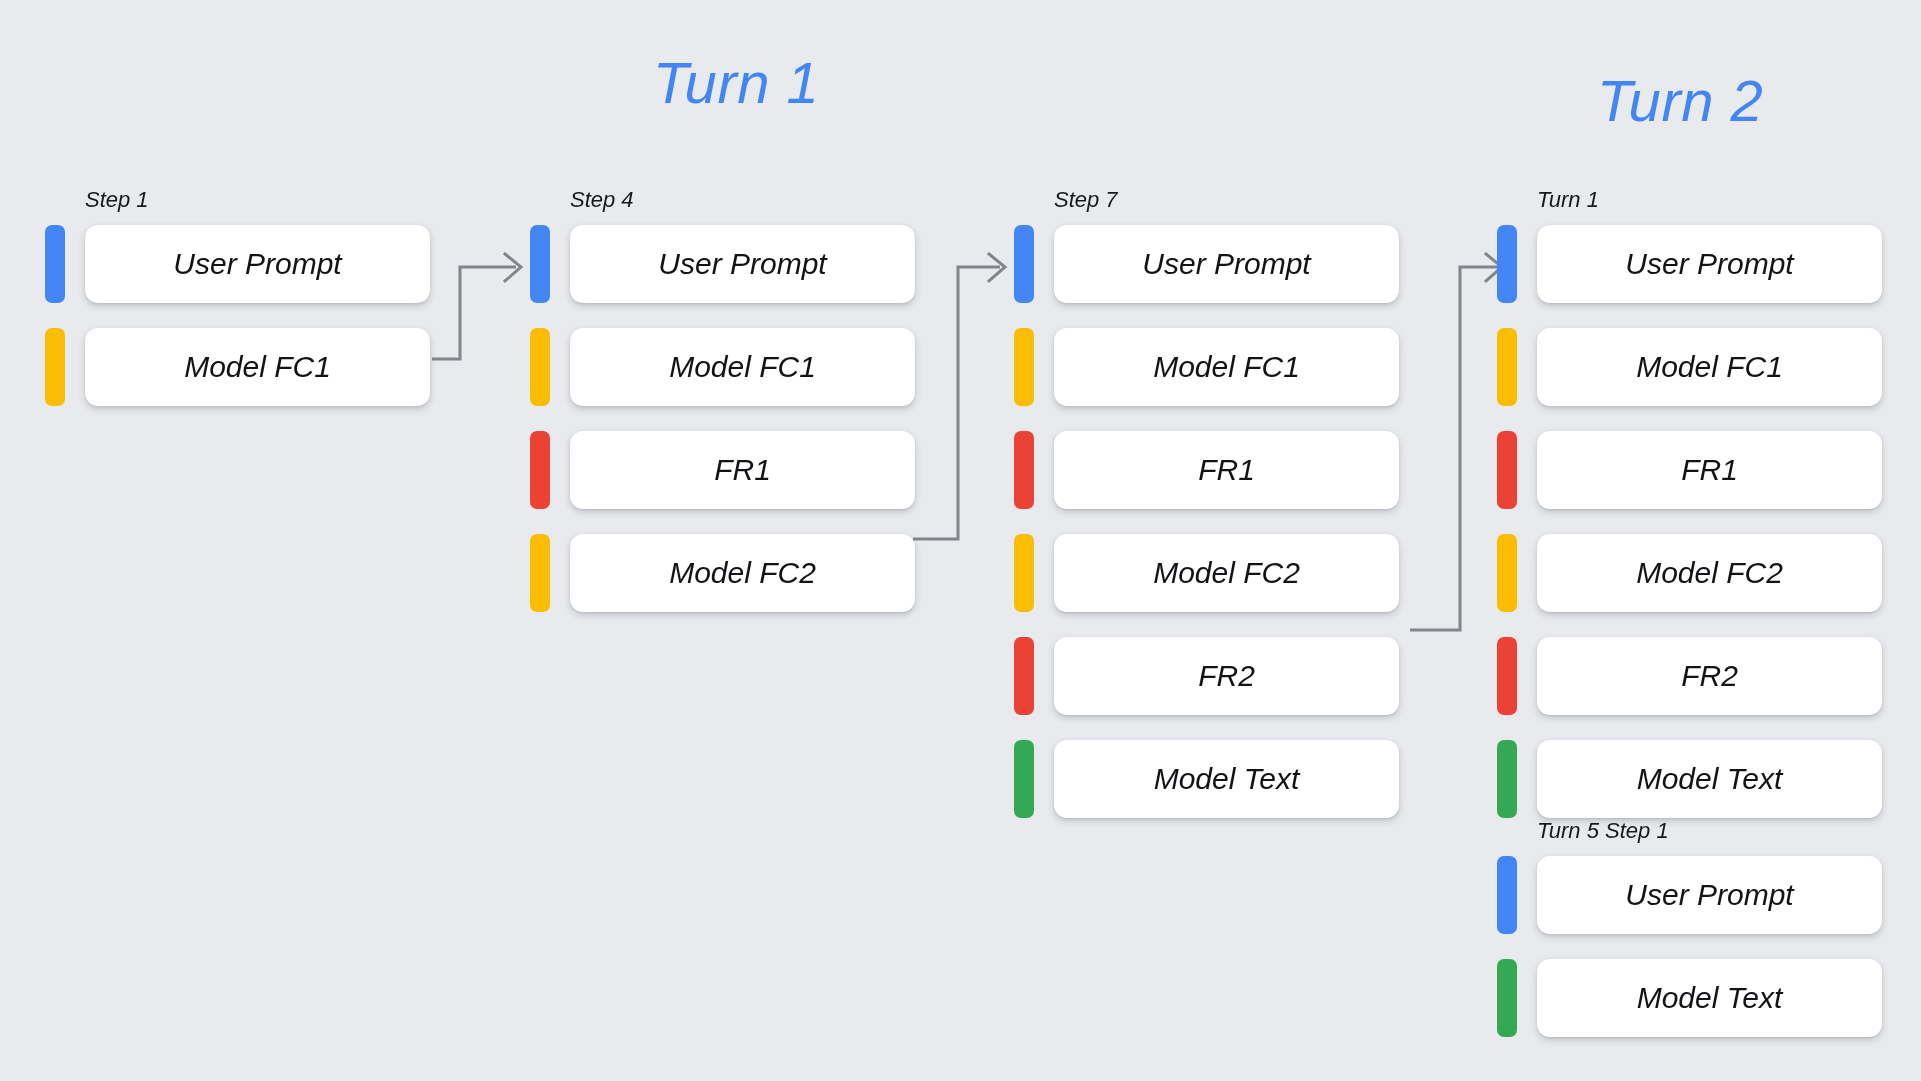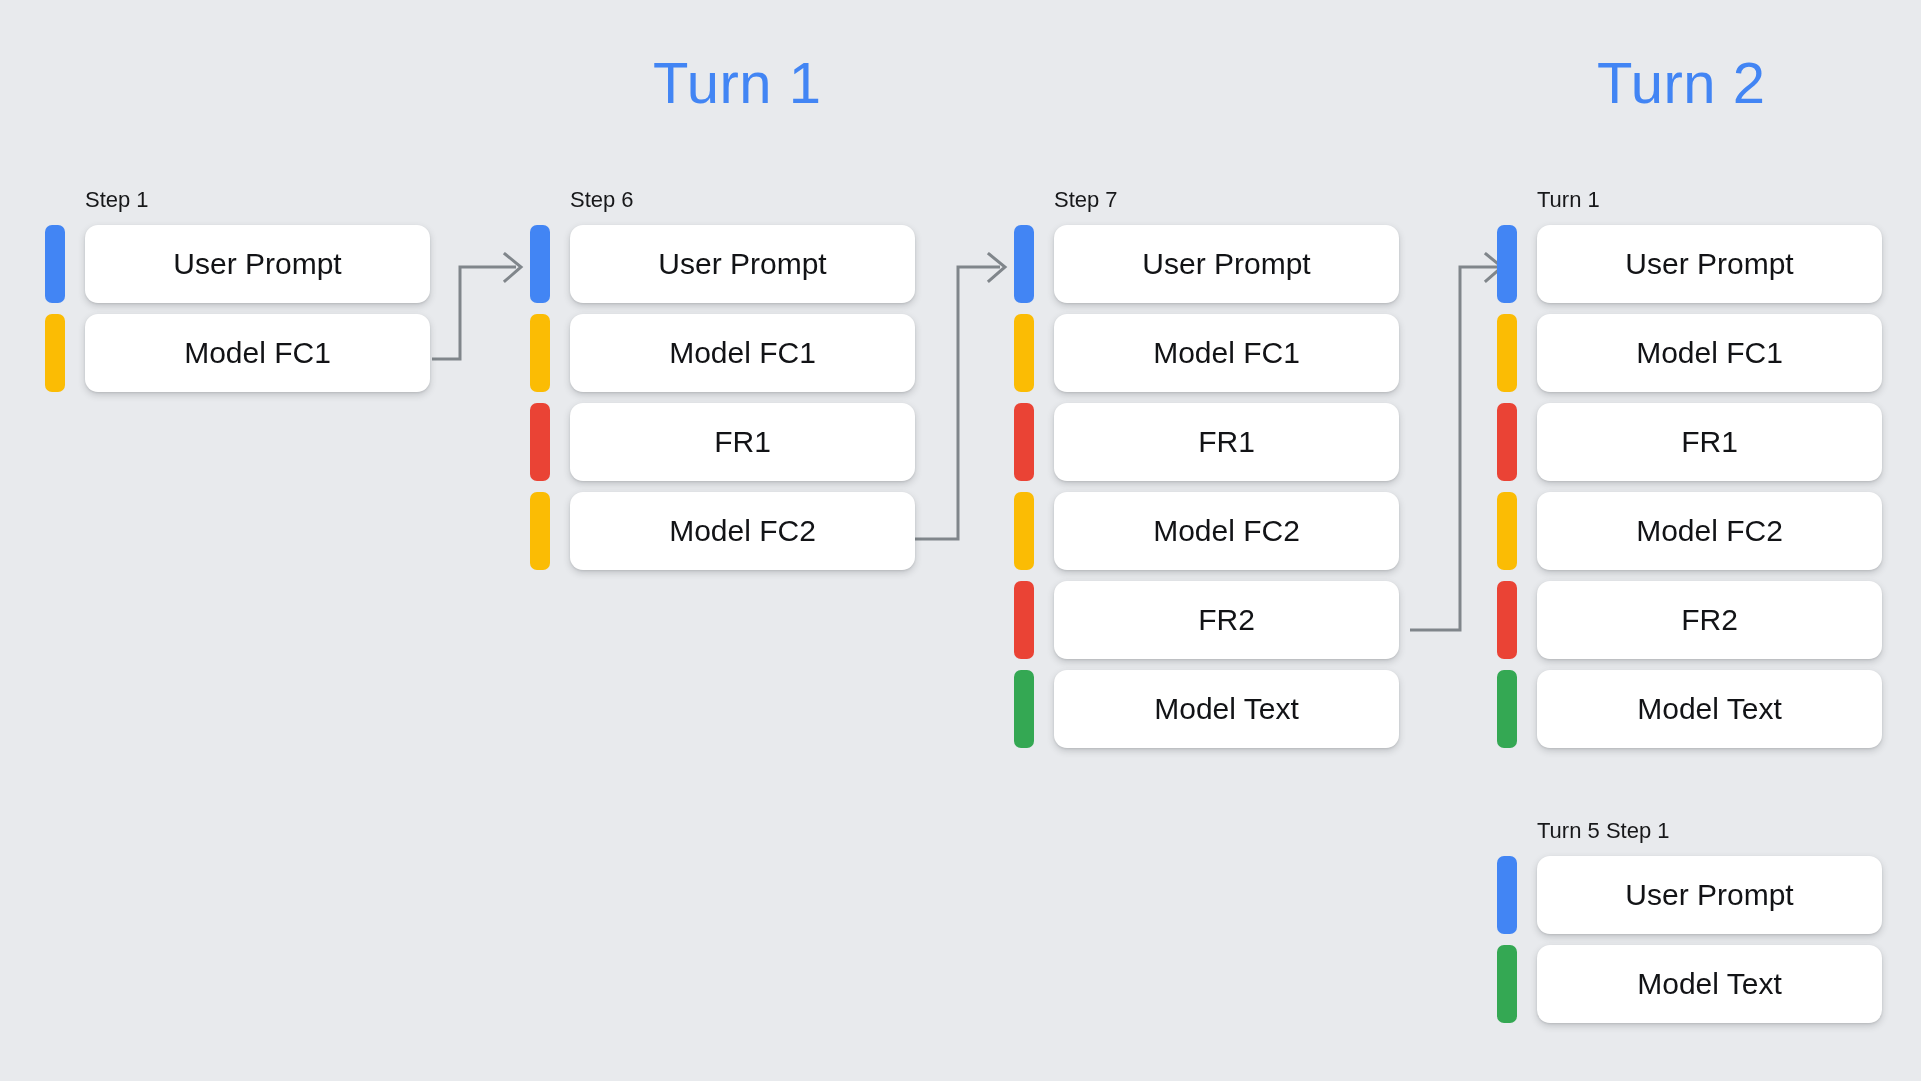--- a/index.html
+++ b/index.html
@@ -10,34 +10,35 @@
     background: #e8eaed;
     font-family: "Liberation Sans", "DejaVu Sans", sans-serif;
     overflow: hidden;
     position: relative;
   }
 
   #canvas {
     position: relative;
     width: 1921px;
     height: 1081px;
+    font-style: italic;
   }
 
   
   .turn-title {
     position: absolute;
     color: #4285f4;
     font-size: 58px;
     font-weight: 400;
     letter-spacing: 0.5px;
     white-space: nowrap;
     line-height: 1;
   }
   #turn-title-1 { left: 653px; top: 54px; }
-  #turn-title-2 { left: 1597px; top: 54px; }
+  #turn-title-2 { left: 1597px; top: 72px; }
 
   
   .column {
     position: absolute;
     text-align: right;
   }
 
   .column-label {
     position: absolute;
     top: -36px;
@@ -49,21 +50,21 @@
   }
 
   .rows {
     position: relative;
   }
 
   .row {
     display: flex;
     align-items: stretch;
     height: 78px;
-    margin-bottom: 11px;
+    margin-bottom: 25px;
   }
   .row:last-child { margin-bottom: 0; }
 
   .bar {
     width: 20px;
     border-radius: 7px;
     flex: 0 0 auto;
   }
   .bar.blue   { background: #4285f4; }
   .bar.yellow { background: #fbbc04; }
@@ -134,21 +135,21 @@
         <div class="card">User Prompt</div>
       </div>
       <div class="row">
         <div class="bar yellow"></div>
         <div class="card">Model FC1</div>
       </div>
     </div>
   </div>
 
   <div class="column" style="left:530px; top:225px; width:385px;">
-    <div class="column-label">Step 6</div>
+    <div class="column-label">Step 4</div>
     <div class="rows">
       <div class="row">
         <div class="bar blue"></div>
         <div class="card">User Prompt</div>
       </div>
       <div class="row">
         <div class="bar yellow"></div>
         <div class="card">Model FC1</div>
       </div>
       <div class="row">

